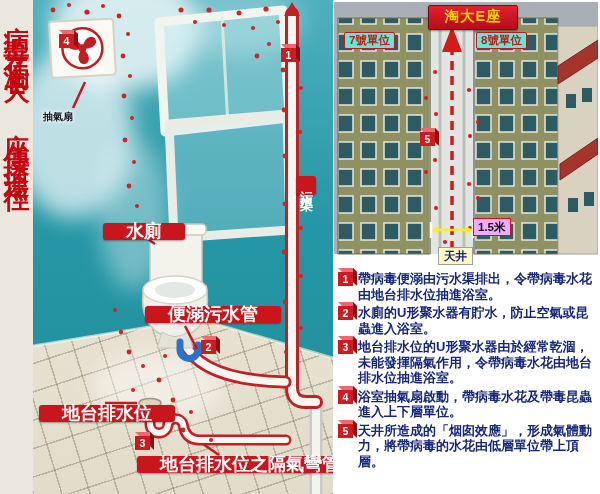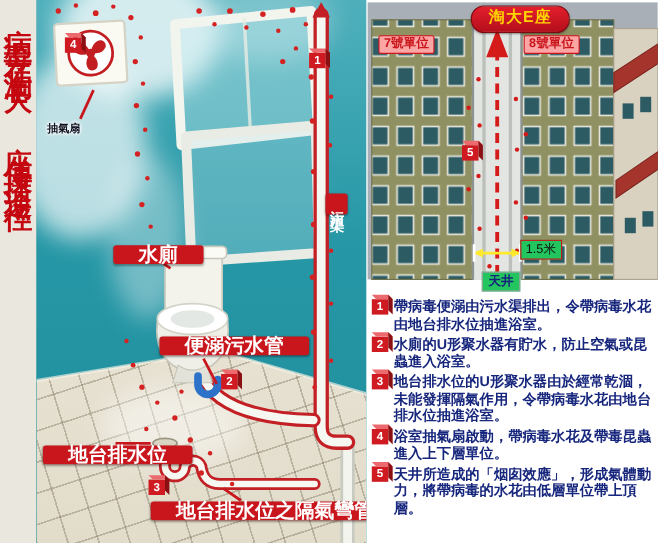--- a/index.html
+++ b/index.html
@@ -47,28 +47,28 @@
   .cube::after{content:"";position:absolute;right:-4px;top:-2px;width:4px;height:14px;
                background:#8B1014;transform:skewY(45deg);}
   .licube{position:relative;flex:0 0 15px;margin-top:1px;}
 
   
   .bldg{position:absolute;left:334px;top:2px;width:264px;height:268px;}
   .bldg svg{position:absolute;inset:0;width:100%;height:100%;}
   .banner{position:absolute;left:94px;top:3px;width:88px;height:23px;z-index:6;
           background:linear-gradient(180deg,#E41F2D,#B40E1C);border:1px solid #7E0911;
           color:#FFD400;font-weight:bold;font-size:14.5px;letter-spacing:1px;text-align:center;
-          line-height:21px;border-radius:12px;box-shadow:0 1px 2px rgba(0,0,0,.4);}
-  .unitlab{position:absolute;background:#fca5a5;border:1.5px solid #C9161D;color:#C9161D;
+          line-height:21px;border-radius:2px;box-shadow:0 1px 2px rgba(0,0,0,.4);}
+  .unitlab{position:absolute;background:#5eead4;border:1.5px solid #C9161D;color:#C9161D;
            font-weight:bold;font-size:11.5px;line-height:15px;padding:0 4px;z-index:6;border-radius:2px;}
   #unit7{left:10px;top:30px;}
   #unit8{left:142px;top:30px;}
-  .measure{position:absolute;left:139px;top:216px;background:#22c55e;border:1px solid #C9161D;
-           color:#111;font-weight:normal;font-size:11.5px;line-height:16px;padding:0 4px;z-index:6;}
-  .lightwell{position:absolute;left:104px;top:245px;background:#22c55e;border:1px solid #98A0A0;
+  .measure{position:absolute;left:139px;top:216px;background:#f0abfc;border:1px solid #C9161D;
+           color:#111;font-weight:bold;font-size:11.5px;line-height:16px;padding:0 4px;z-index:6;}
+  .lightwell{position:absolute;left:104px;top:245px;background:#fef9c3;border:1px solid #98A0A0;
              color:#16267C;font-weight:bold;font-size:11.5px;line-height:16px;padding:0 5px;z-index:6;}
   #cube5{left:86px;top:130px;}
 
   
   .legend{position:absolute;left:336px;top:271px;width:260px;height:223px;padding-left:2px;}
   .li{display:flex;gap:5px;margin-bottom:3px;}
   .li p{margin:0;font-size:13px;line-height:15.5px;font-weight:bold;color:#16267C;flex:1;}
 </style>
 </head>
 <body>

